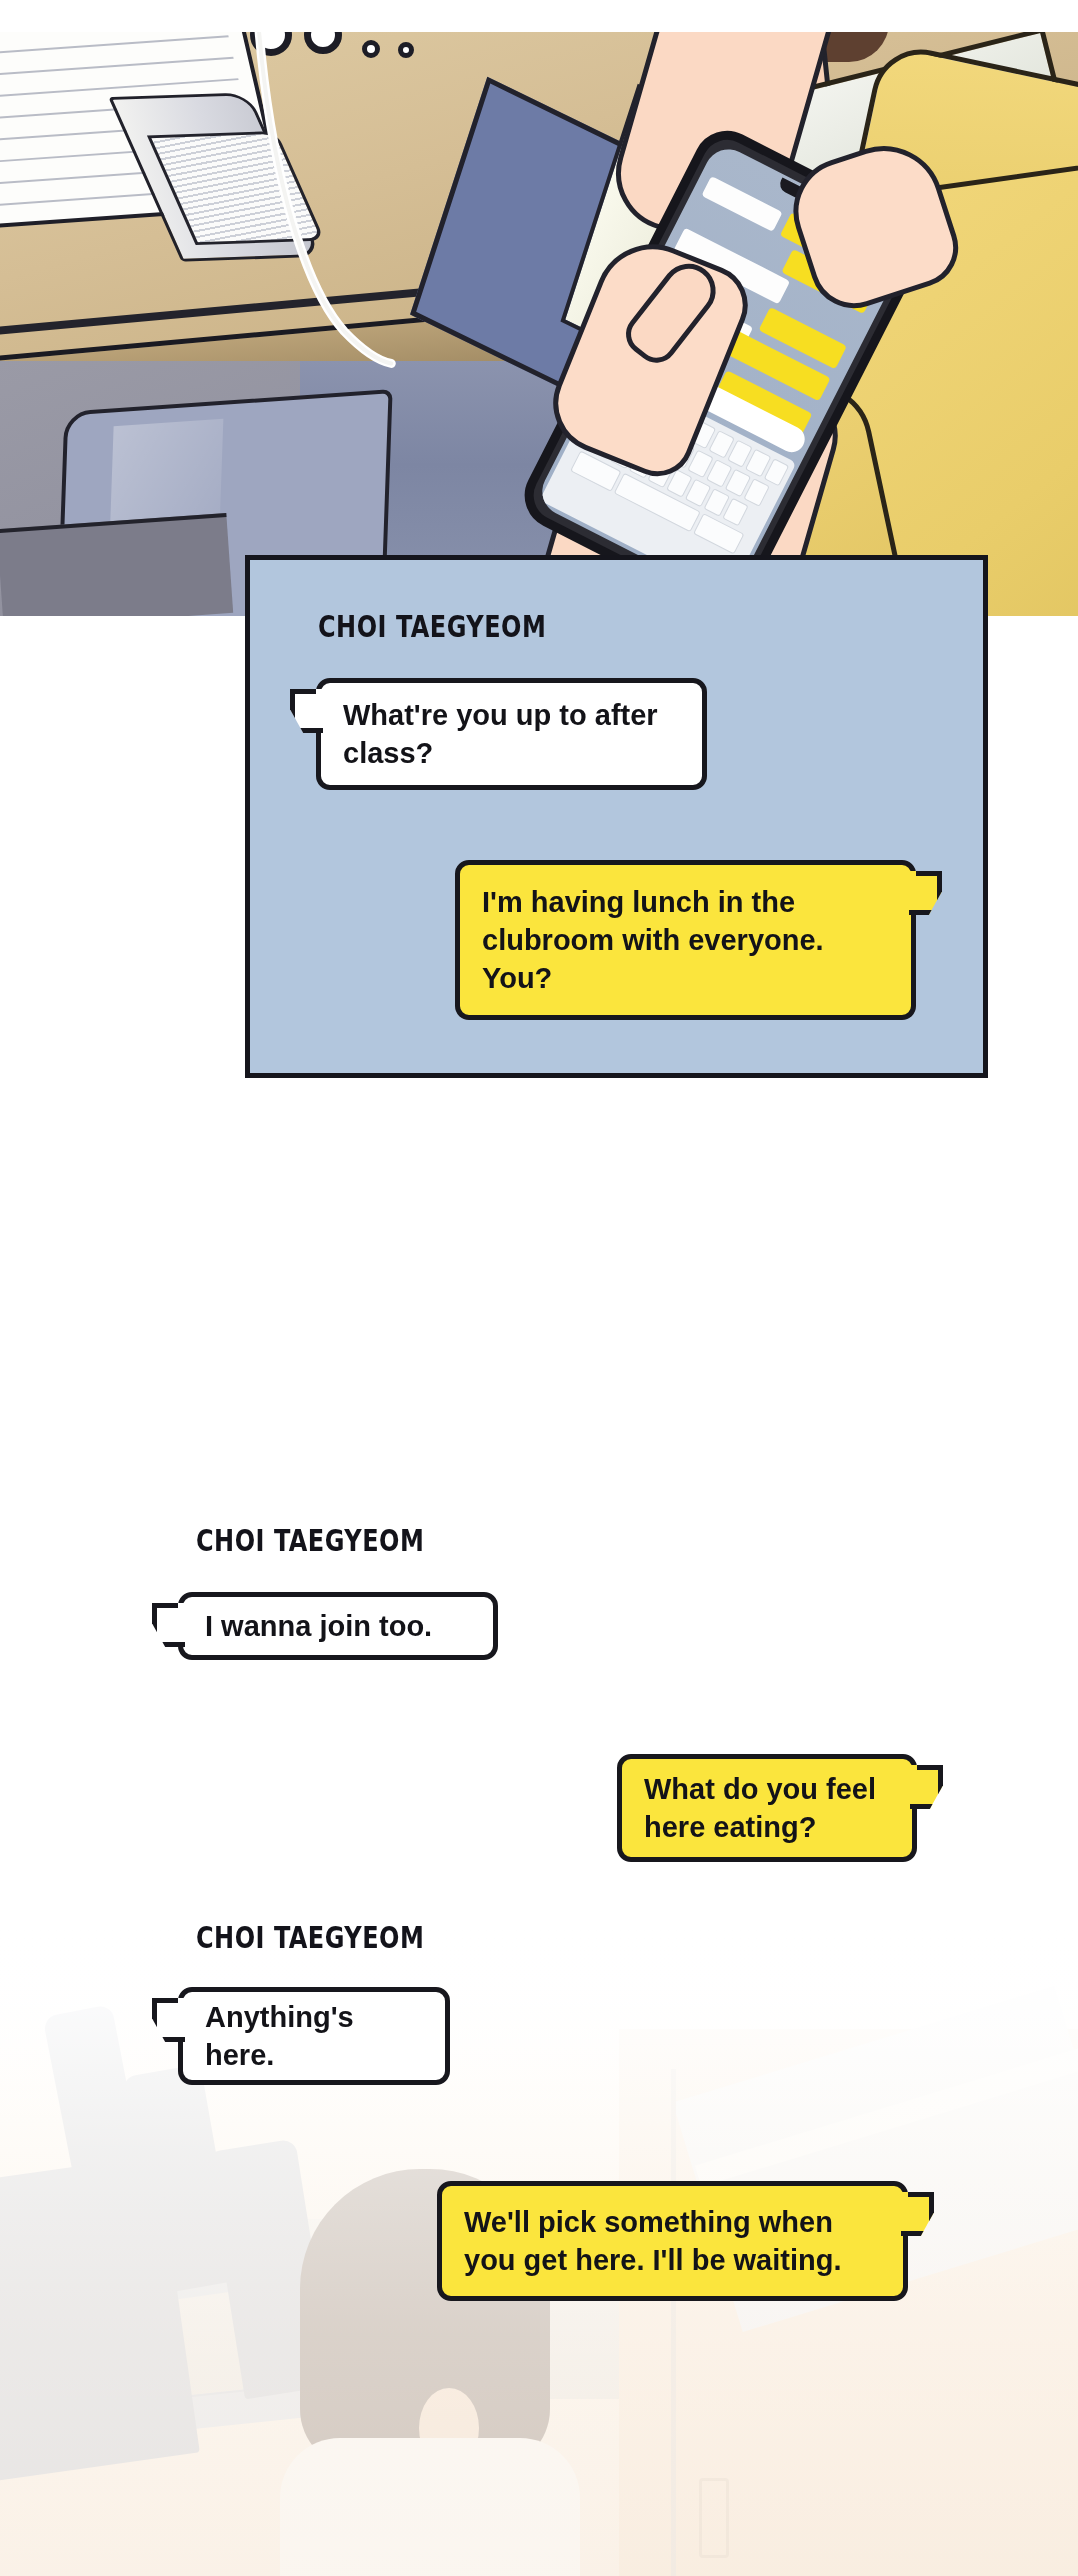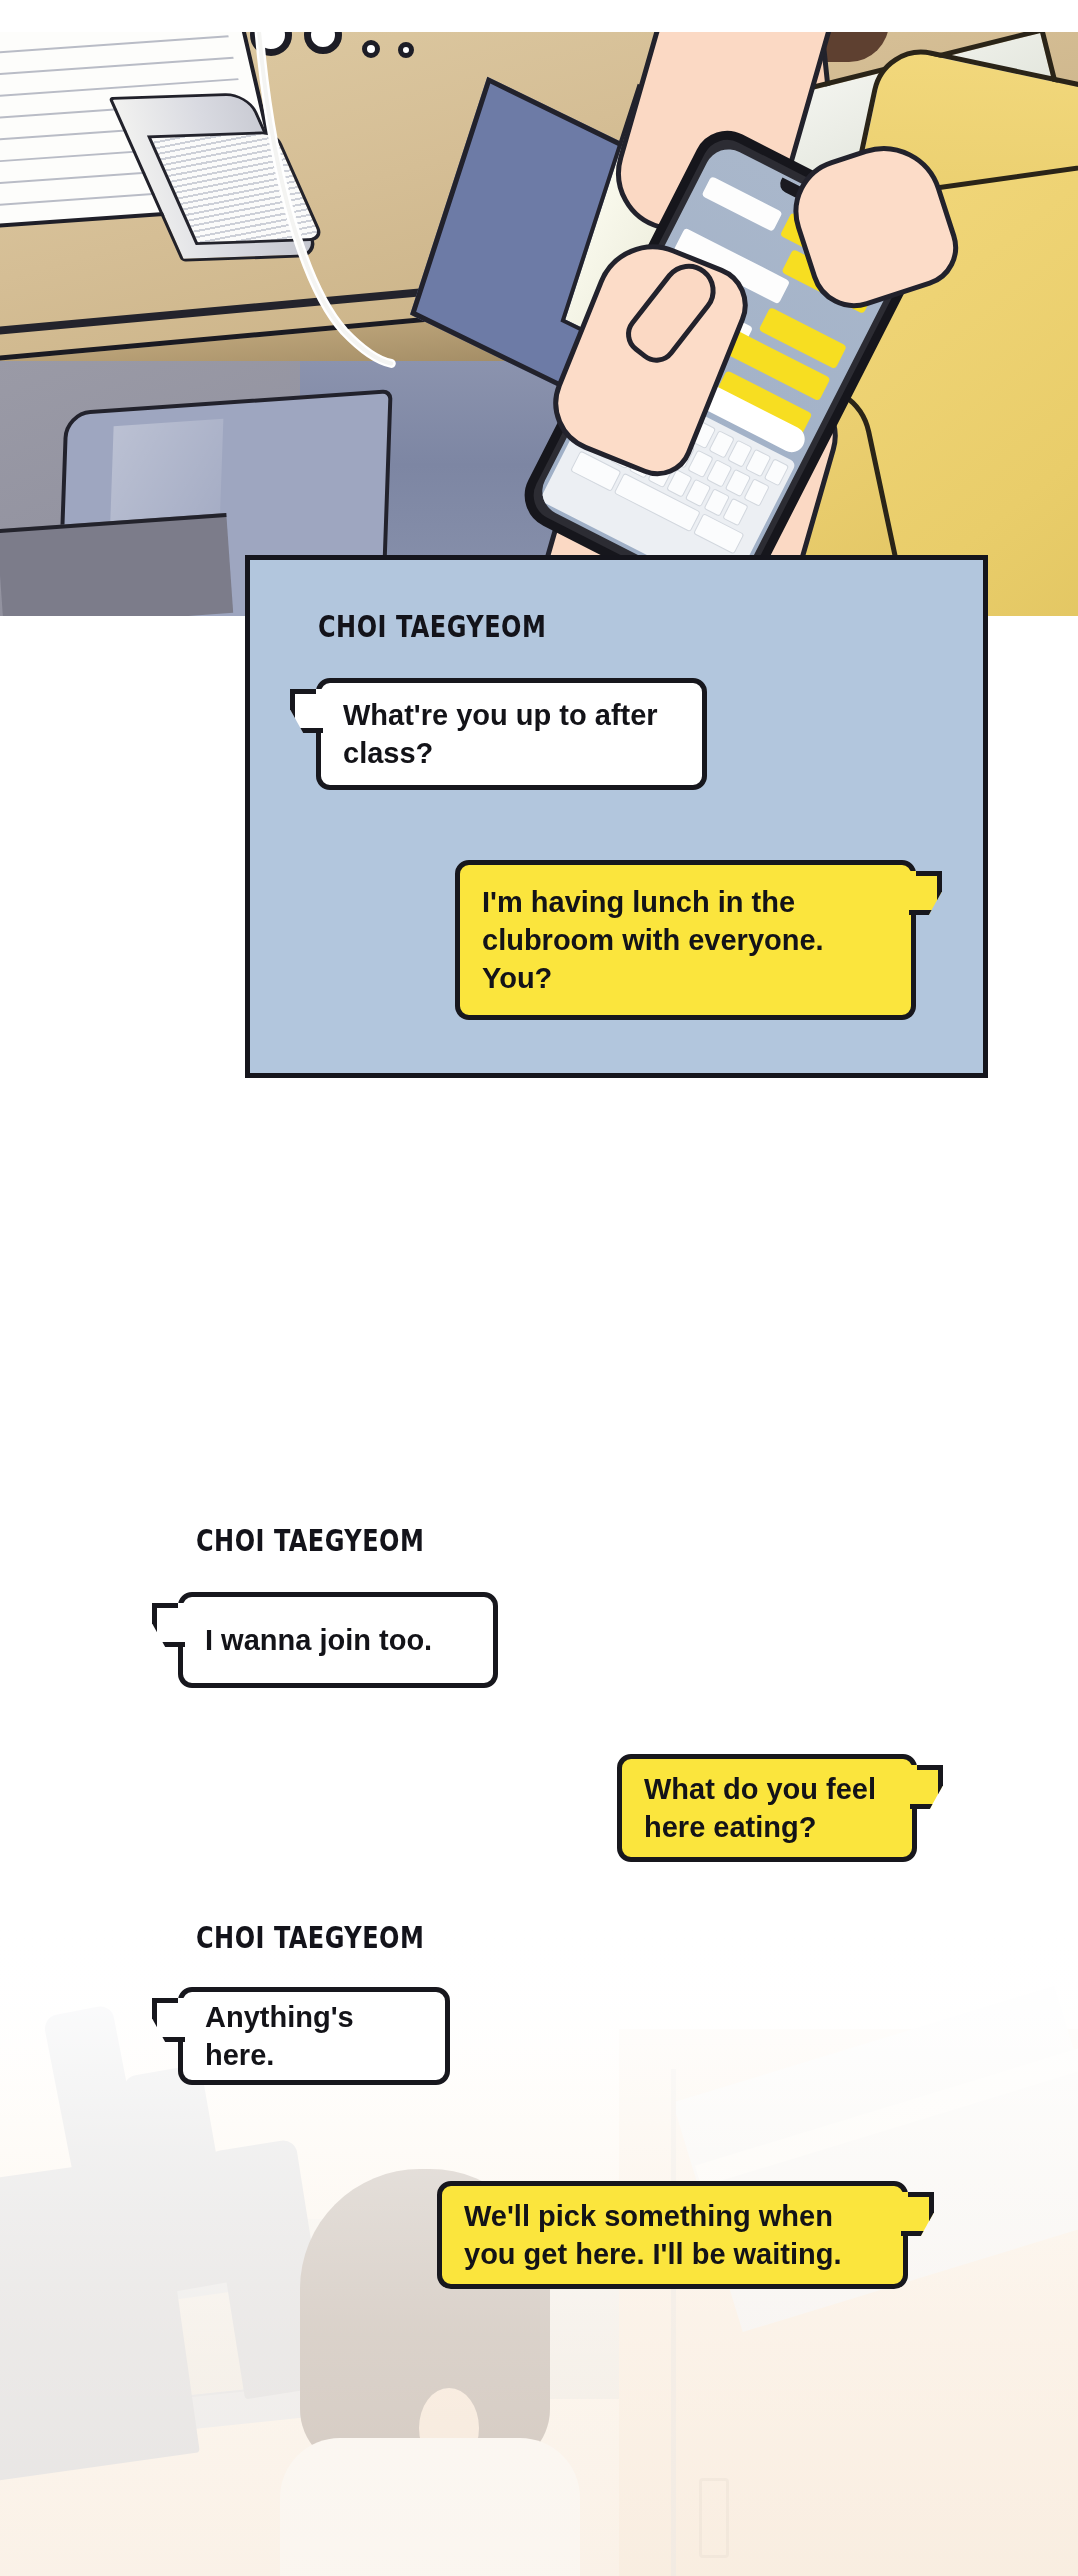--- a/index.html
+++ b/index.html
@@ -547,35 +547,35 @@
     </div>
 
     <div class="bubble yellow tail-right" style="left:205px; top:300px; width:461px; height:160px;">
       <span>I'm having lunch in the clubroom with everyone. You?</span>
     </div>
   </div>
 
   <div>
     <div class="speaker-name" style="left:196px; top:1490px;">CHOI TAEGYEOM</div>
 
-    <div class="bubble white tail-left" style="left:178px; top:1560px; width:320px; height:96px;">
+    <div class="bubble white tail-left" style="left:178px; top:1560px; width:320px; height:68px;">
       <span>I wanna join too.</span>
     </div>
 
     <div class="bubble yellow tail-right" style="left:617px; top:1722px; width:300px; height:108px;">
       <span>What do you feel here eating?</span>
     </div>
   </div>
 
   <div>
     <div class="speaker-name" style="left:196px; top:1887px;">CHOI TAEGYEOM</div>
 
     <div class="bubble white tail-left" style="left:178px; top:1955px; width:272px; height:98px;">
       <span>Anything's here.</span>
     </div>
 
-    <div class="bubble yellow tail-right" style="left:437px; top:2149px; width:471px; height:108px;">
+    <div class="bubble yellow tail-right" style="left:437px; top:2149px; width:471px; height:120px;">
       <span>We'll pick something when you get here. I'll be waiting.</span>
     </div>
   </div>
 
 </div>
 
 
 </body></html>

